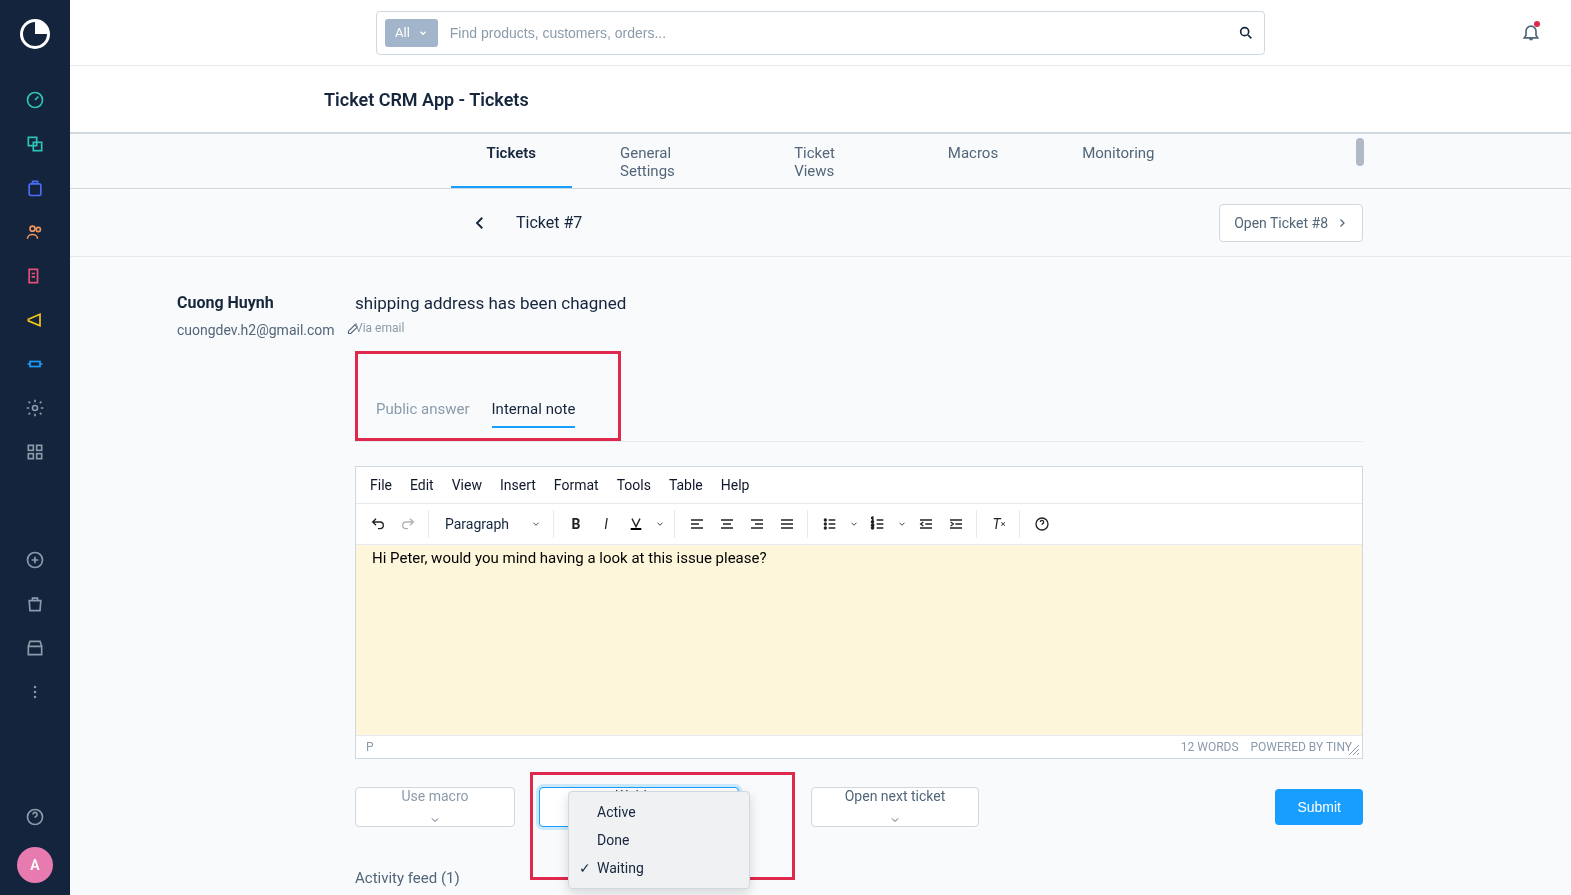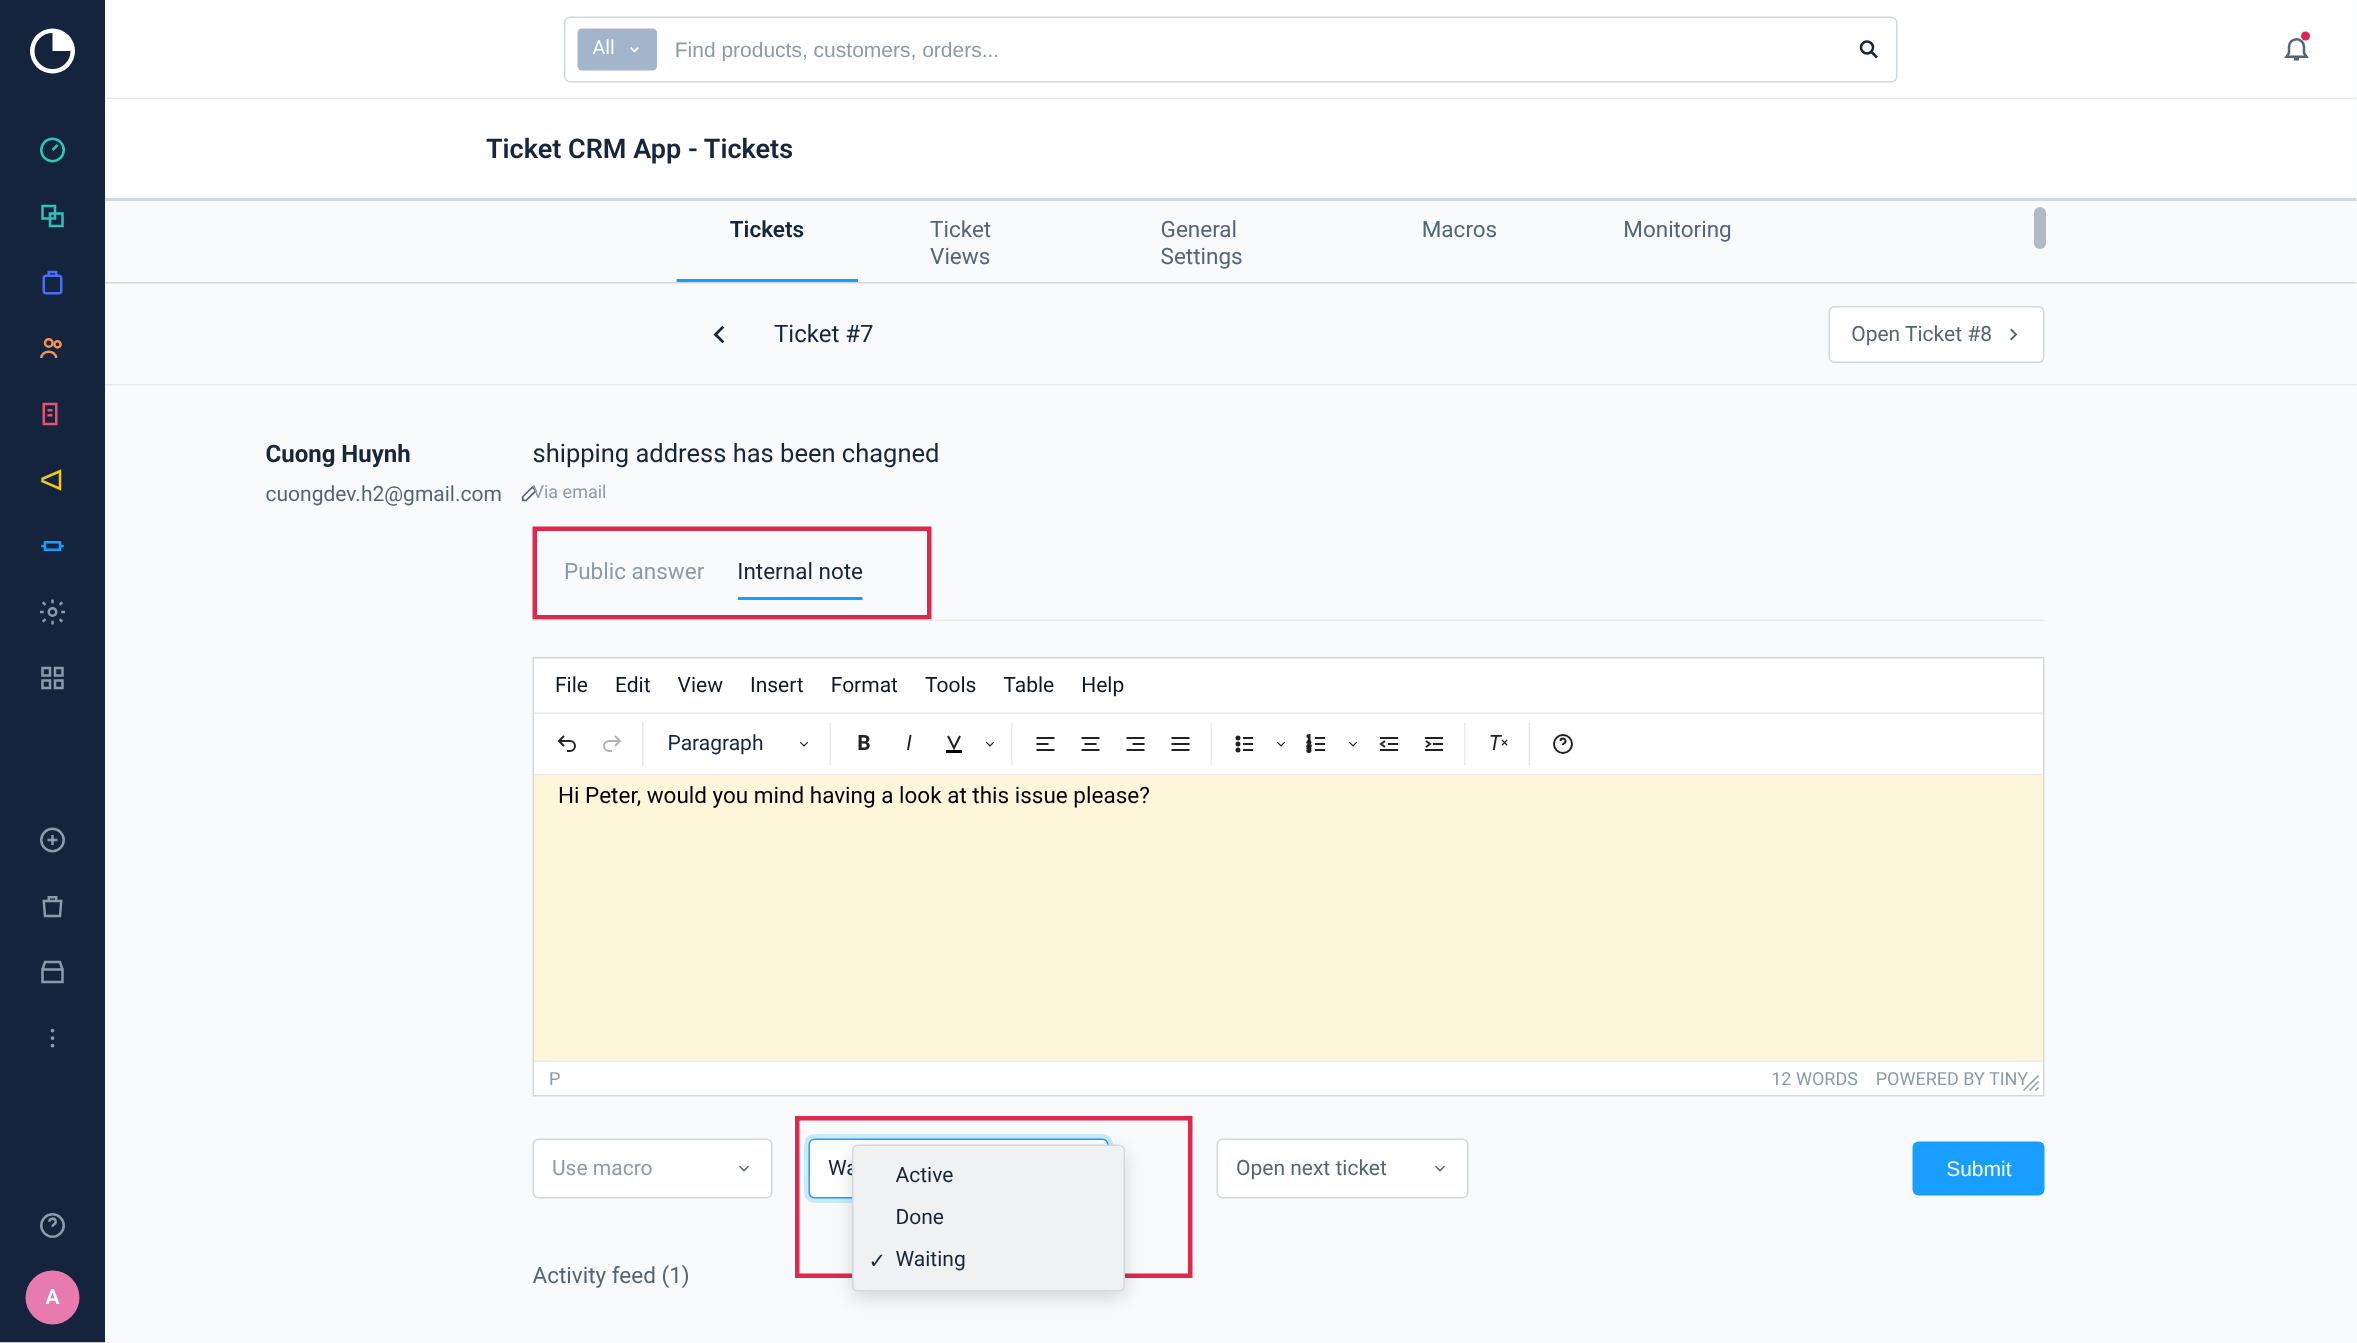--- a/index.html
+++ b/index.html
@@ -34,35 +34,35 @@
 .open-next-btn { position: absolute; right: 208px; border: 1px solid #d1d9e0; background: #fff; border-radius: 4px; height: 38px; padding: 0 14px; display: flex; align-items: center; gap: 8px; font-size: 14px; color: #52667a; cursor: pointer; }
 .body { display: flex; padding: 36px 0 0 0; gap: 0; }
 .sidebar-info { width: 285px; padding-left: 107px; }
 .customer-name { font-size: 16px; font-weight: 700; color: #15263d; margin-bottom: 10px; }
 .customer-email { display: flex; align-items: center; gap: 10px; font-size: 14px; color: #52667a; }
 .ticket-body { flex: 1; padding-right: 208px; }
 .subject { font-size: 17px; color: #15263d; margin-bottom: 8px; }
 .via { font-size: 12px; color: #8a9bab; margin-bottom: 16px; }
 .reply-tabs-box { width: 266px; border: 3px solid #de294c; padding: 18px 0 10px 18px; margin-bottom: 36px; }
 .reply-tabs { display: flex; gap: 22px; }
-.reply-tab { font-size: 15px; color: #8a9bab; padding-bottom: 8px; cursor: pointer; }
+.reply-tab { font-size: 15px; color: #8a9bab; padding-bottom: 8px; cursor: pointer; margin-top: 28px; }
 .reply-tab.active { color: #15263d; border-bottom: 2px solid #189eff; }
 .reply-border { border-bottom: 1px solid #e6e9ee; margin-bottom: 24px; }
 .editor { border: 1px solid #d1d9e0; background: #fff; }
 .editor-menu { display: flex; gap: 18px; padding: 10px 14px; border-bottom: 1px solid #e6e9ee; font-size: 14px; color: #0f172a; }
 .editor-toolbar { display: flex; align-items: center; padding: 6px 8px; border-bottom: 1px solid #e6e9ee; gap: 4px; }
 .tb-group { display: flex; align-items: center; border-right: 1px solid #e6e9ee; padding-right: 6px; margin-right: 4px; gap: 2px; }
 .tb-group:last-child { border-right: none; }
 .tb-btn { width: 28px; height: 28px; display: flex; align-items: center; justify-content: center; cursor: pointer; border-radius: 3px; color: #222; }
 .tb-select { height: 28px; border: none; padding: 0 24px 0 8px; font-size: 14px; color: #15263d; cursor: pointer; position: relative; display: flex; align-items: center; min-width: 110px; }
 .editor-content { min-height: 190px; background: #fdf6da; padding: 4px 16px; font-size: 15px; color: #000; }
 .editor-status { display: flex; justify-content: space-between; font-size: 12px; color: #8a9bab; padding: 4px 10px; border-top: 1px solid #e6e9ee; position: relative; }
 .resize-handle { position: absolute; right: 2px; bottom: 2px; }
 .actions { display: flex; gap: 24px; margin-top: 28px; align-items: center; }
-.select-box { height: 40px; border: 1px solid #d1d9e0; border-radius: 4px; background: #fff; padding: 0 12px; display: flex; align-items: center; justify-content: space-between; cursor: pointer; font-size: 14px; }
+.select-box { height: 40px; border: 1px solid #d1d9e0; border-radius: 4px; background: #fff; padding: 0 12px; display: flex; align-items: center; justify-content: space-between; cursor: pointer; font-size: 14px; flex-direction: column; }
 .select-box.macro { width: 160px; color: #8a9bab; }
 .select-box.status { width: 200px; border-color: #189eff; box-shadow: 0 0 0 3px rgba(24,158,255,0.2); color: #15263d; }
 .select-box.next { width: 168px; color: #52667a; }
 .submit-btn { height: 36px; background: #189eff; color: #fff; border: none; border-radius: 4px; padding: 0 22px; font-size: 14px; cursor: pointer; margin-left: auto; }
 .dropdown { position: absolute; background: #f0f1f3; border: 1px solid #d1d9e0; border-radius: 4px; box-shadow: 0 4px 12px rgba(0,0,0,0.15); width: 182px; padding: 6px 0; z-index: 100; }
 .dropdown-item { padding: 6px 16px 6px 28px; font-size: 14px; color: #15263d; cursor: pointer; position: relative; }
 .dropdown-item.selected::before { content: "✓"; position: absolute; left: 10px; }
 .status-highlight { position: absolute; border: 3px solid #de294c; pointer-events: none; z-index: 50; }
 .activity { margin-top: 42px; font-size: 15px; color: #52667a; }
 svg { display: block; }
@@ -196,22 +196,22 @@
     </div>
 
     <div class="titlebar">
       <div class="page-title">Ticket CRM App - Tickets</div>
     </div>
 
     <div class="content">
       <div class="tabs-row">
         <div class="tabs">
           <div class="tab active">Tickets</div>
+          <div class="tab">General Settings</div>
           <div class="tab">Ticket Views</div>
-          <div class="tab">General Settings</div>
           <div class="tab">Macros</div>
           <div class="tab">Monitoring</div>
         </div>
         <div class="tabs-scrollbar"></div>
       </div>
 
       <div class="ticket-header">
         <div class="back-btn">
           <svg width="18" height="18" viewBox="0 0 24 24" fill="none" stroke="#15263d" stroke-width="2.5">
               <path d="M15 5l-7 7 7 7"></path>

